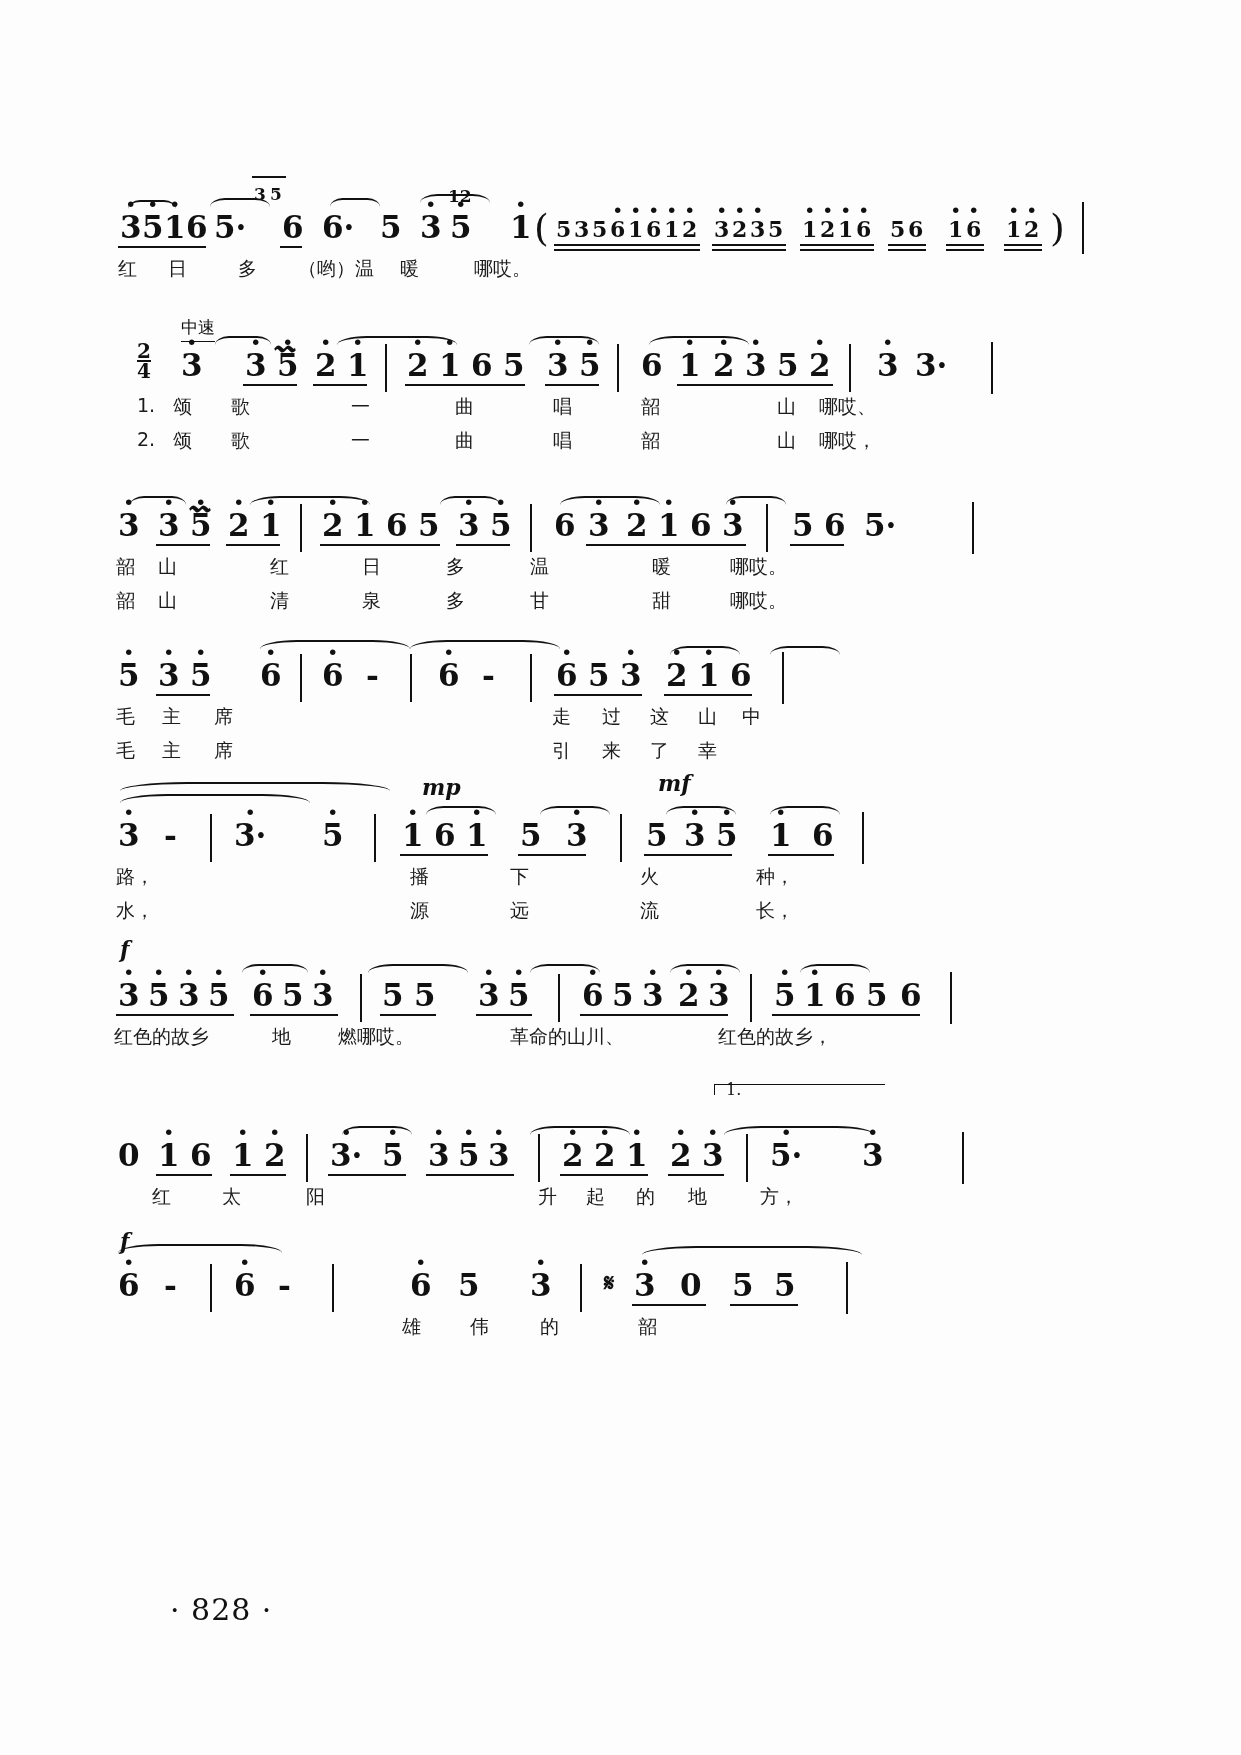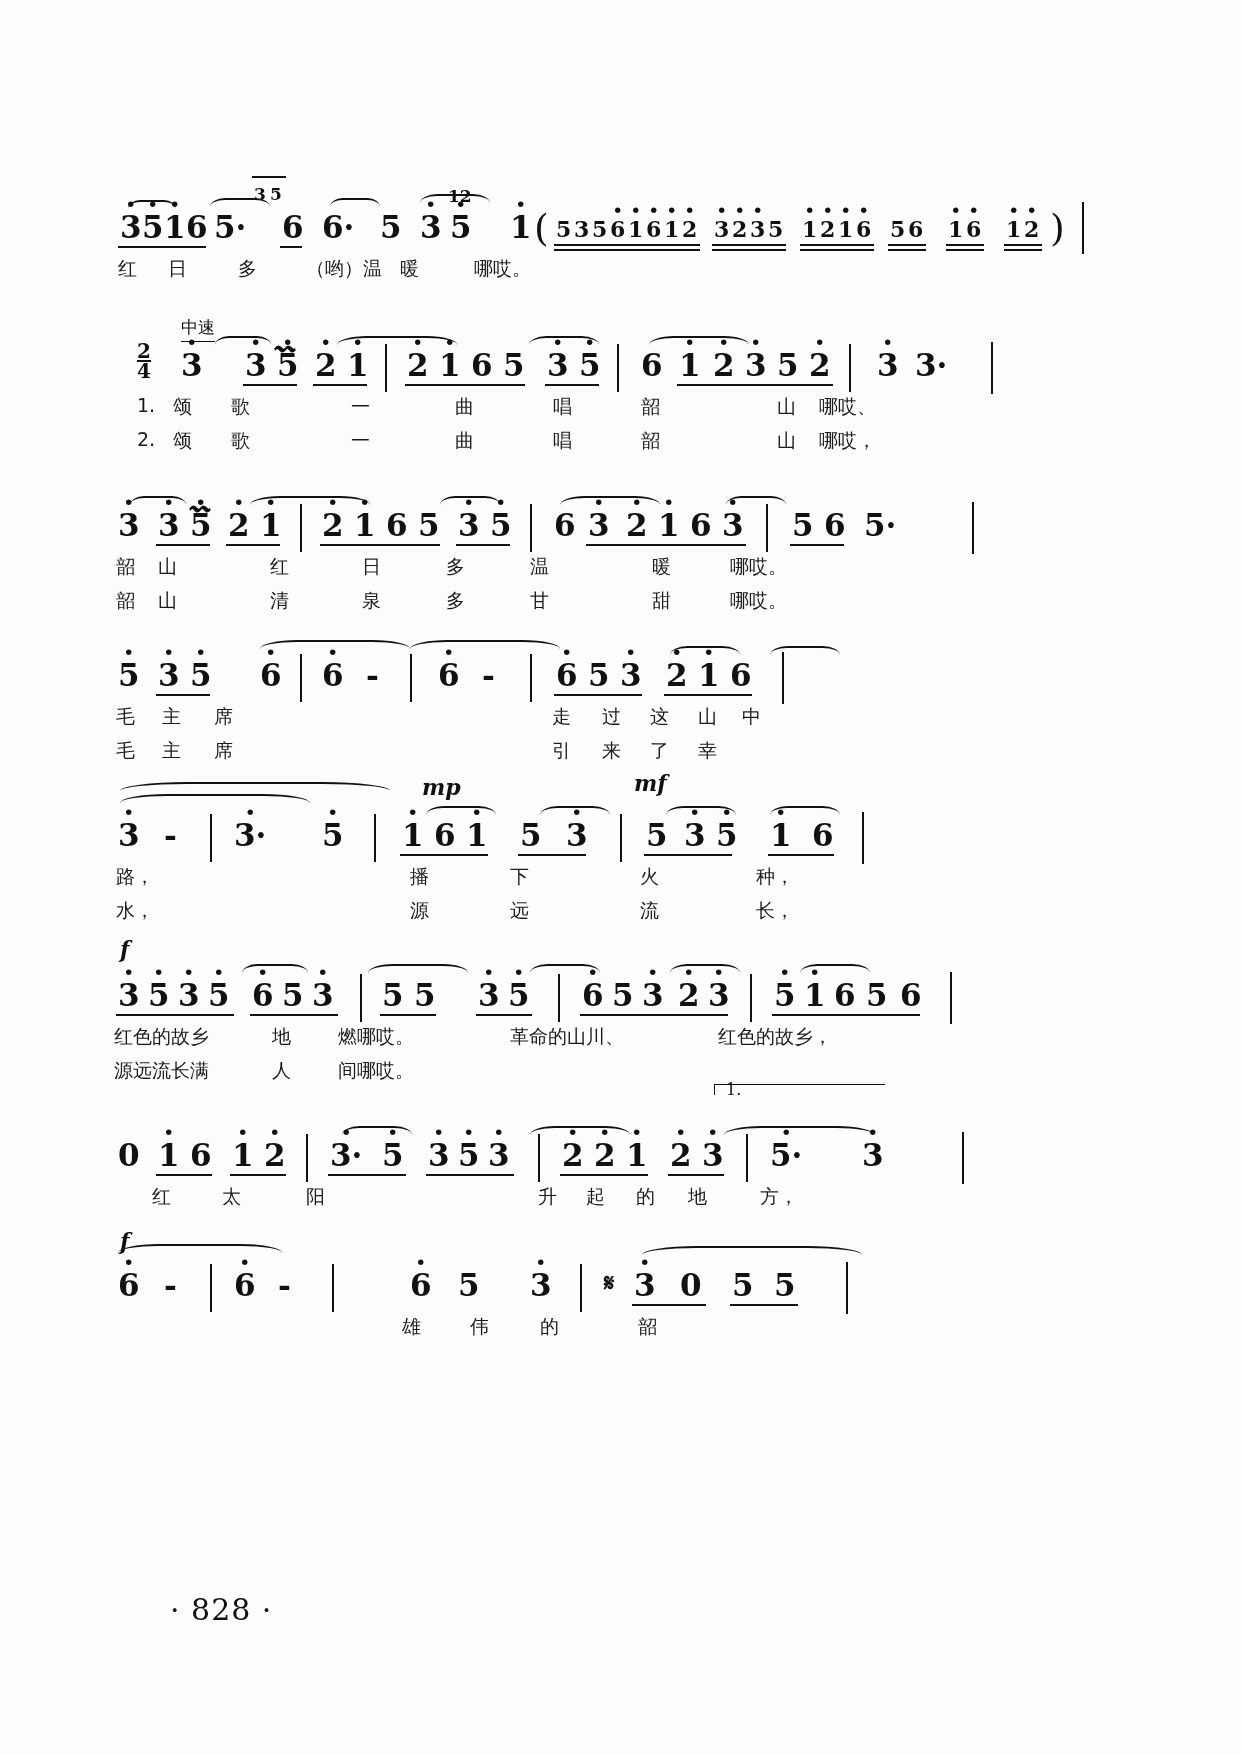--- a/index.html
+++ b/index.html
@@ -245,21 +245,21 @@
       <div class="beam" style="left:894px; top:44px; width:38px;"></div>
       <div class="beam" style="left:894px; top:49px; width:38px;"></div>
 
       <span class="paren" style="left:940px;">)</span>
       <div class="bar tall" style="left:972px;"></div>
     </div>
     <div class="lyricline">
       <span class="ly" style="left:8px;">红</span>
       <span class="ly" style="left:58px;">日</span>
       <span class="ly" style="left:128px;">多</span>
-      <span class="ly" style="left:196px;">（哟）温</span>
+      <span class="ly" style="left:188px;">（哟）温</span>
       <span class="ly" style="left:290px;">暖</span>
       <span class="ly" style="left:364px;">哪哎。</span>
     </div>
   </div>
 
   <div class="system" style="top:330px;margin-left:19px;">
     <div class="tempo" style="left:52px; top:-14px;">中速</div>
     <div class="noteline" style="height:60px;">
       <div class="meter" style="left:8px; top:12px;">
         <span class="numr">2</span>
@@ -441,21 +441,21 @@
       <span class="ly" style="left:104px;">席</span>
       <span class="ly" style="left:442px;">引</span>
       <span class="ly" style="left:492px;">来</span>
       <span class="ly" style="left:540px;">了</span>
       <span class="ly" style="left:588px;">幸</span>
     </div>
   </div>
 
   <div class="system" style="top:800px;">
     <div class="dyn" style="left:312px; top:-26px;">mp</div>
-    <div class="dyn" style="left:524px; top:-30px;">mf</div>
+    <div class="dyn" style="left:548px; top:-30px;">mf</div>
     <div class="noteline" style="height:60px;">
       <div class="slur" style="left:10px; top:-18px; width:270px;"></div>
       <div class="slur" style="left:10px; top:-6px; width:190px;"></div>
       <div class="slur" style="left:316px; top:6px; width:70px;"></div>
       <div class="slur" style="left:430px; top:6px; width:70px;"></div>
       <div class="slur" style="left:556px; top:6px; width:70px;"></div>
       <div class="slur" style="left:660px; top:6px; width:70px;"></div>
 
       <span class="n up" style="left:8px; top:20px;">3</span>
       <span class="n" style="left:54px; top:20px;">-</span>
@@ -543,25 +543,20 @@
       <div class="beam" style="left:662px; top:54px; width:148px;"></div>
       <div class="bar tall" style="left:840px; top:12px; height:52px;"></div>
     </div>
     <div class="lyricline">
       <span class="ly" style="left:4px;">红色的故乡</span>
       <span class="ly" style="left:162px;">地</span>
       <span class="ly" style="left:228px;font-family:Liberation Mono, monospace;">燃哪哎。</span>
       <span class="ly" style="left:400px;">革命的山川、</span>
       <span class="ly" style="left:608px;">红色的故乡，</span>
     </div>
-    <div class="lyricline">
-      <span class="ly" style="left:4px;">源远流长满</span>
-      <span class="ly" style="left:162px;">人</span>
-      <span class="ly" style="left:228px;">间哪哎。</span>
-    </div>
   </div>
 
   <div class="system" style="top:1120px;">
     <div class="volta" style="left:604px; top:-36px; width:170px;">
       <div class="vline" style="width:170px;"></div>
       <span style="position:absolute; left:12px; top:-4px;">1.</span>
     </div>
     <div class="noteline" style="height:60px;">
       <div class="slur" style="left:232px; top:6px; width:70px;"></div>
       <div class="slur" style="left:420px; top:6px; width:100px;"></div>

